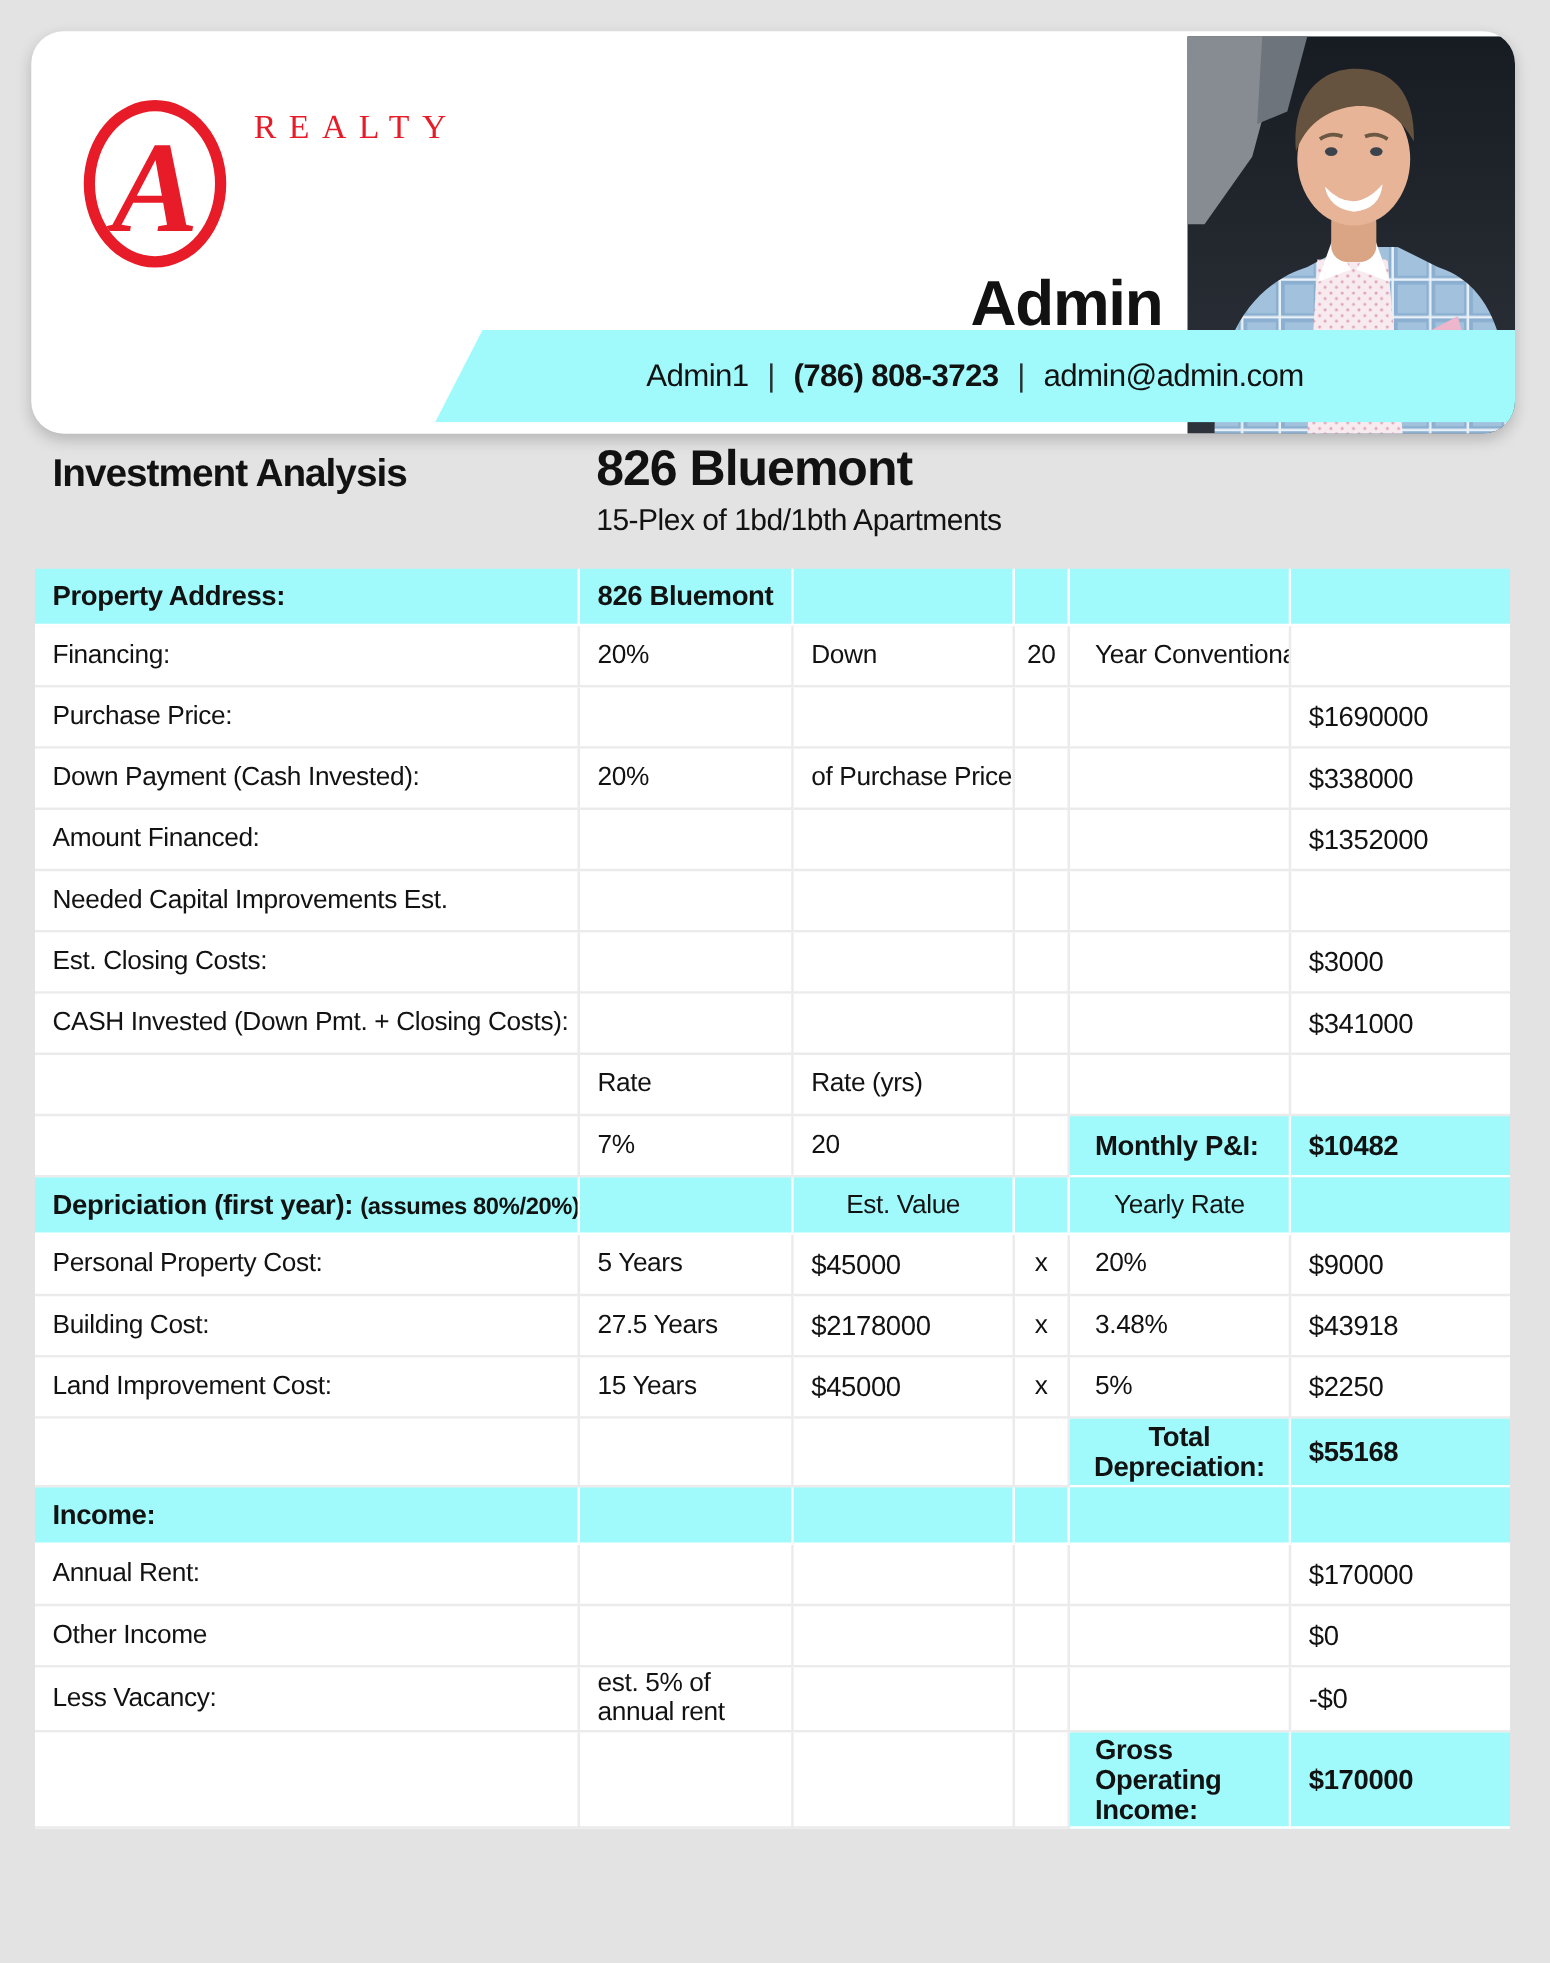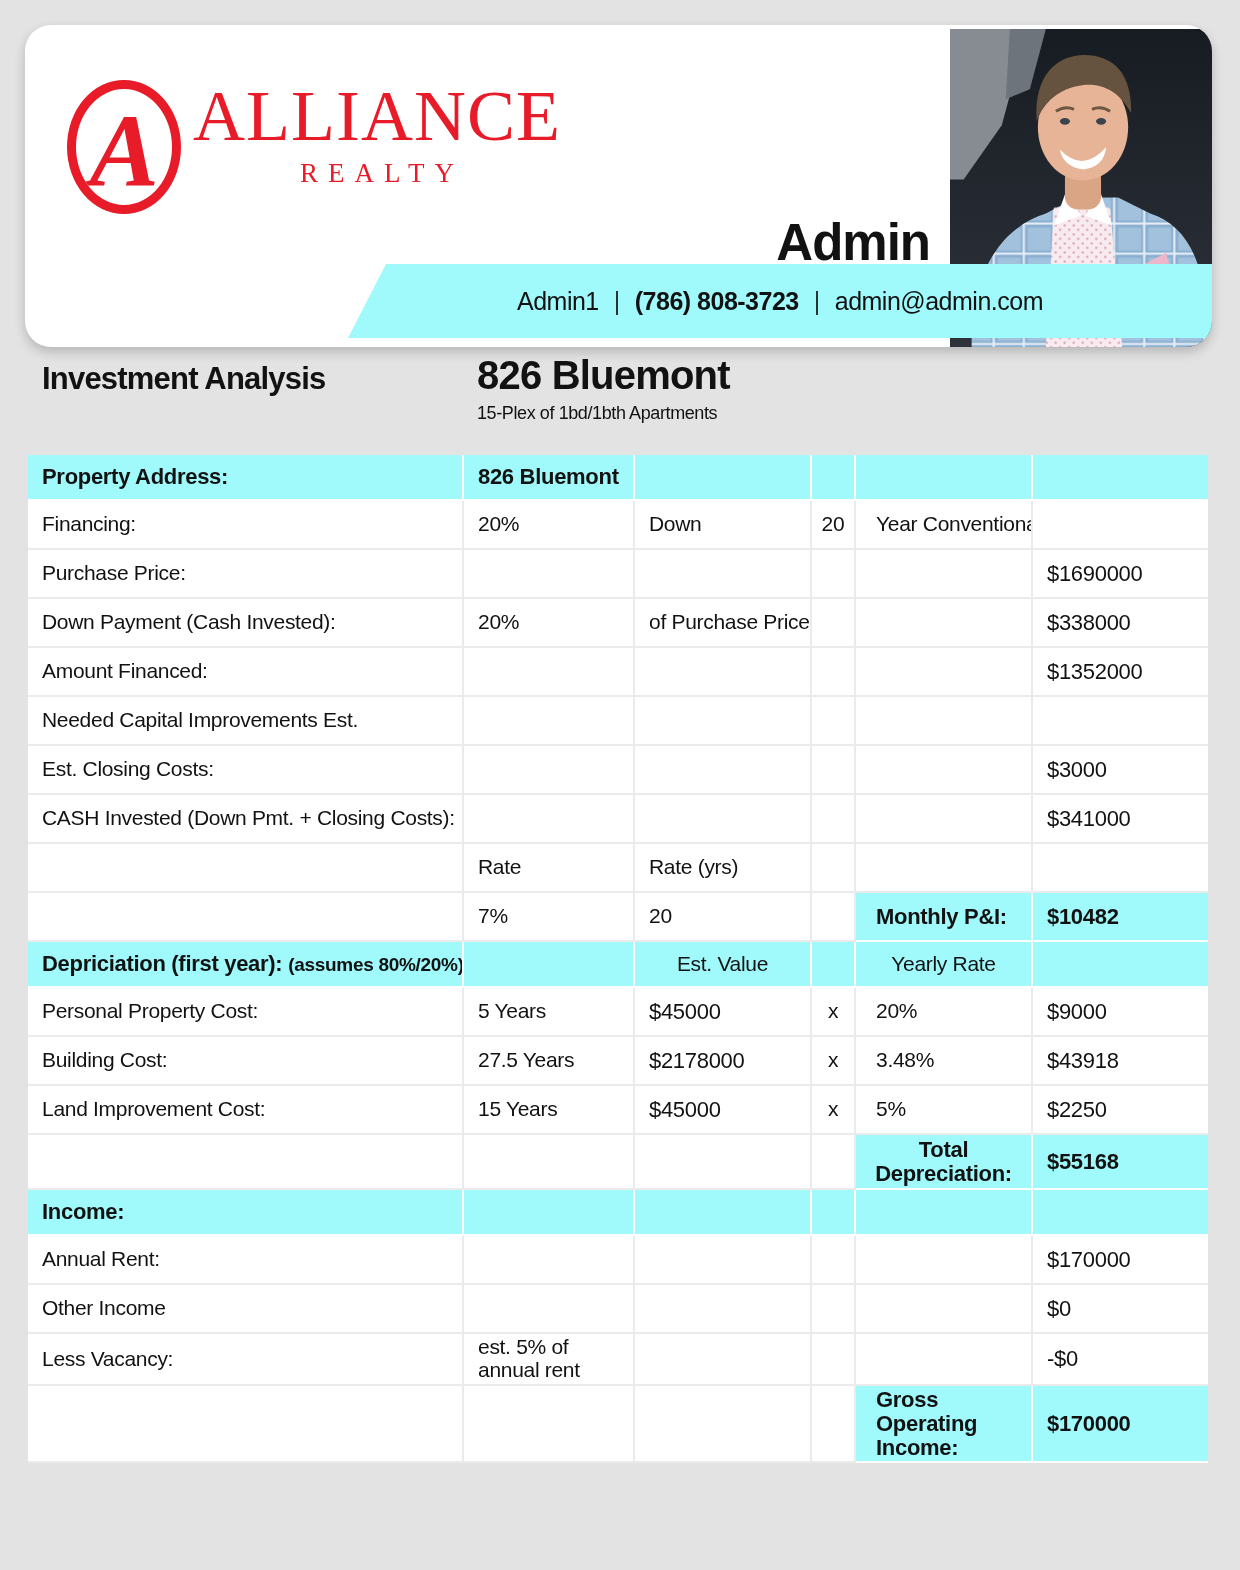--- a/index.html
+++ b/index.html
@@ -89,21 +89,21 @@
   .contact-bar .pipe{font-weight:400;opacity:.85}
   .contact-bar .phone{font-weight:700}
   
   .title-row{position:relative;height:108px;margin-left:42px}
   .page-title{
     position:absolute;left:0;top:14px;
     font-size:31px;font-weight:700;letter-spacing:-0.8px;
   }
   .prop{position:absolute;left:435px;top:6px}
   .prop-name{font-size:40px;font-weight:700;letter-spacing:-0.8px}
-  .prop-sub{font-size:18px;font-weight:400;margin-top:5px;letter-spacing:-0.4px}
+  .prop-sub{font-size:24px;font-weight:400;margin-top:5px;letter-spacing:-0.4px}
   
   .sheet{margin-left:28px;width:1180px}
   table.t{
     width:1180px;table-layout:fixed;
     border-collapse:separate;border-spacing:0;
     margin-top:0;
   }
   .gap16{margin-top:19px}
   .gap24{margin-top:25px}
   col.c1{width:436px}col.c2{width:171px}col.c3{width:177px}
@@ -132,21 +132,20 @@
 </style>
 </head>
 <body>
 
 <div class="card">
   <div class="logo">
     <div class="logo-mark">
       <span>A</span>
     </div>
     <div class="logo-text">
-      <div class="brand">ALLIANCE</div>
       <div class="brand-sub">REALTY</div>
     </div>
   </div>
 
   <div class="agent-name">Admin</div>
 
   <div class="photo">
     <svg viewBox="0 0 262 317" preserveAspectRatio="xMidYMid slice" aria-hidden="true">
       <defs>
         <linearGradient id="bgg" x1="0" y1="0" x2="0" y2="1">

